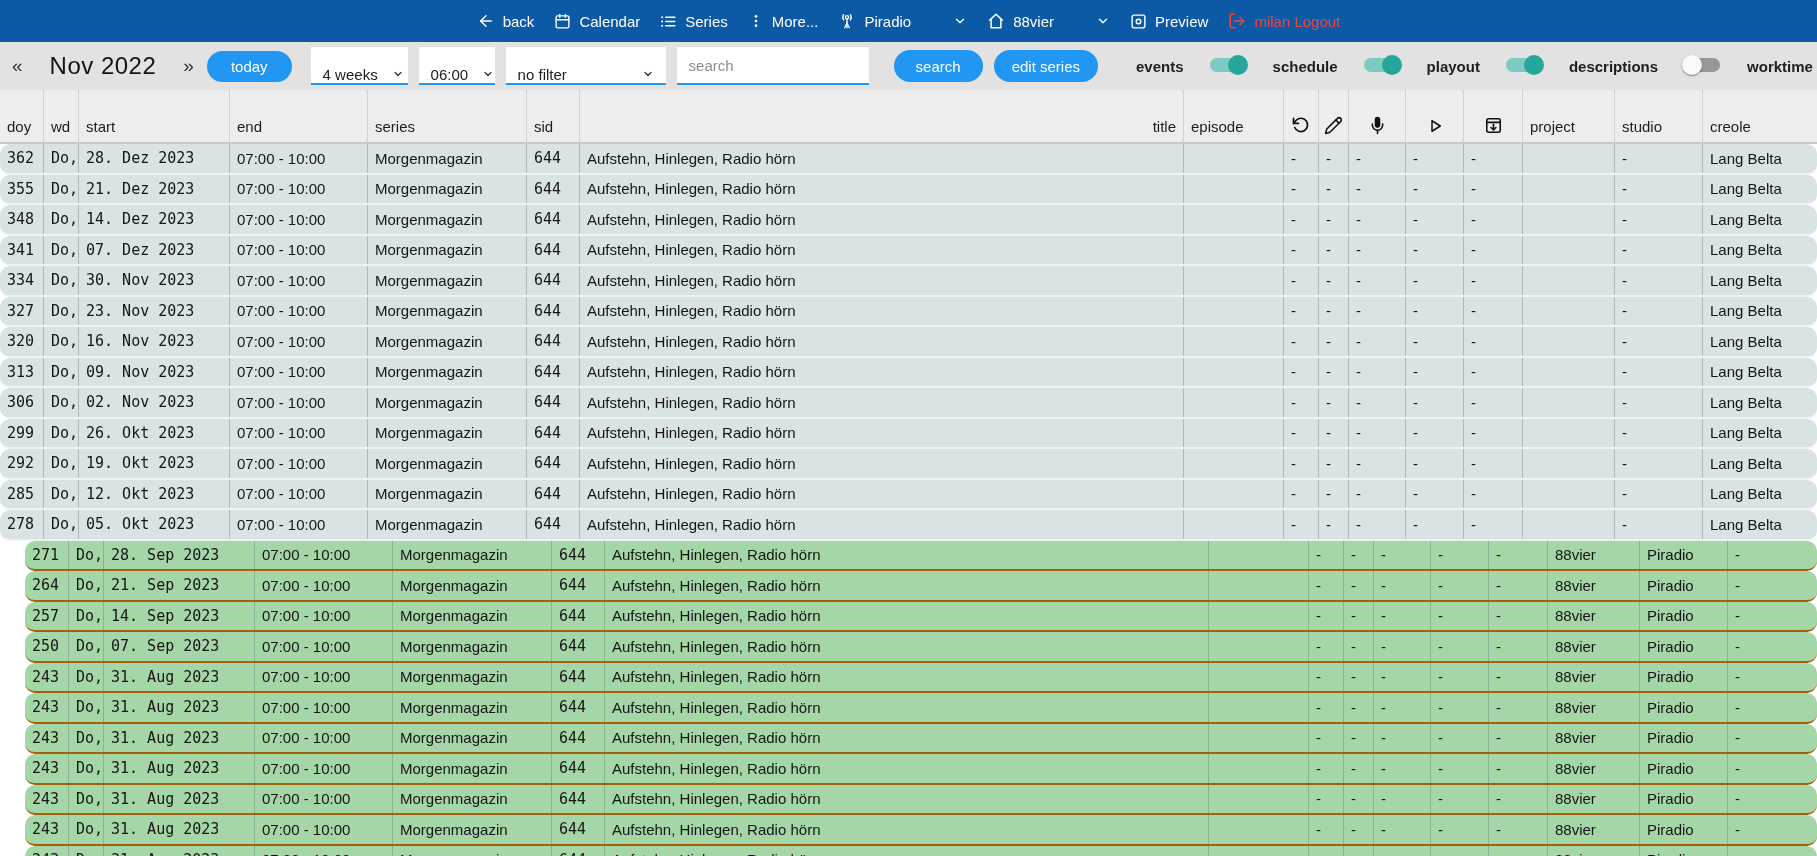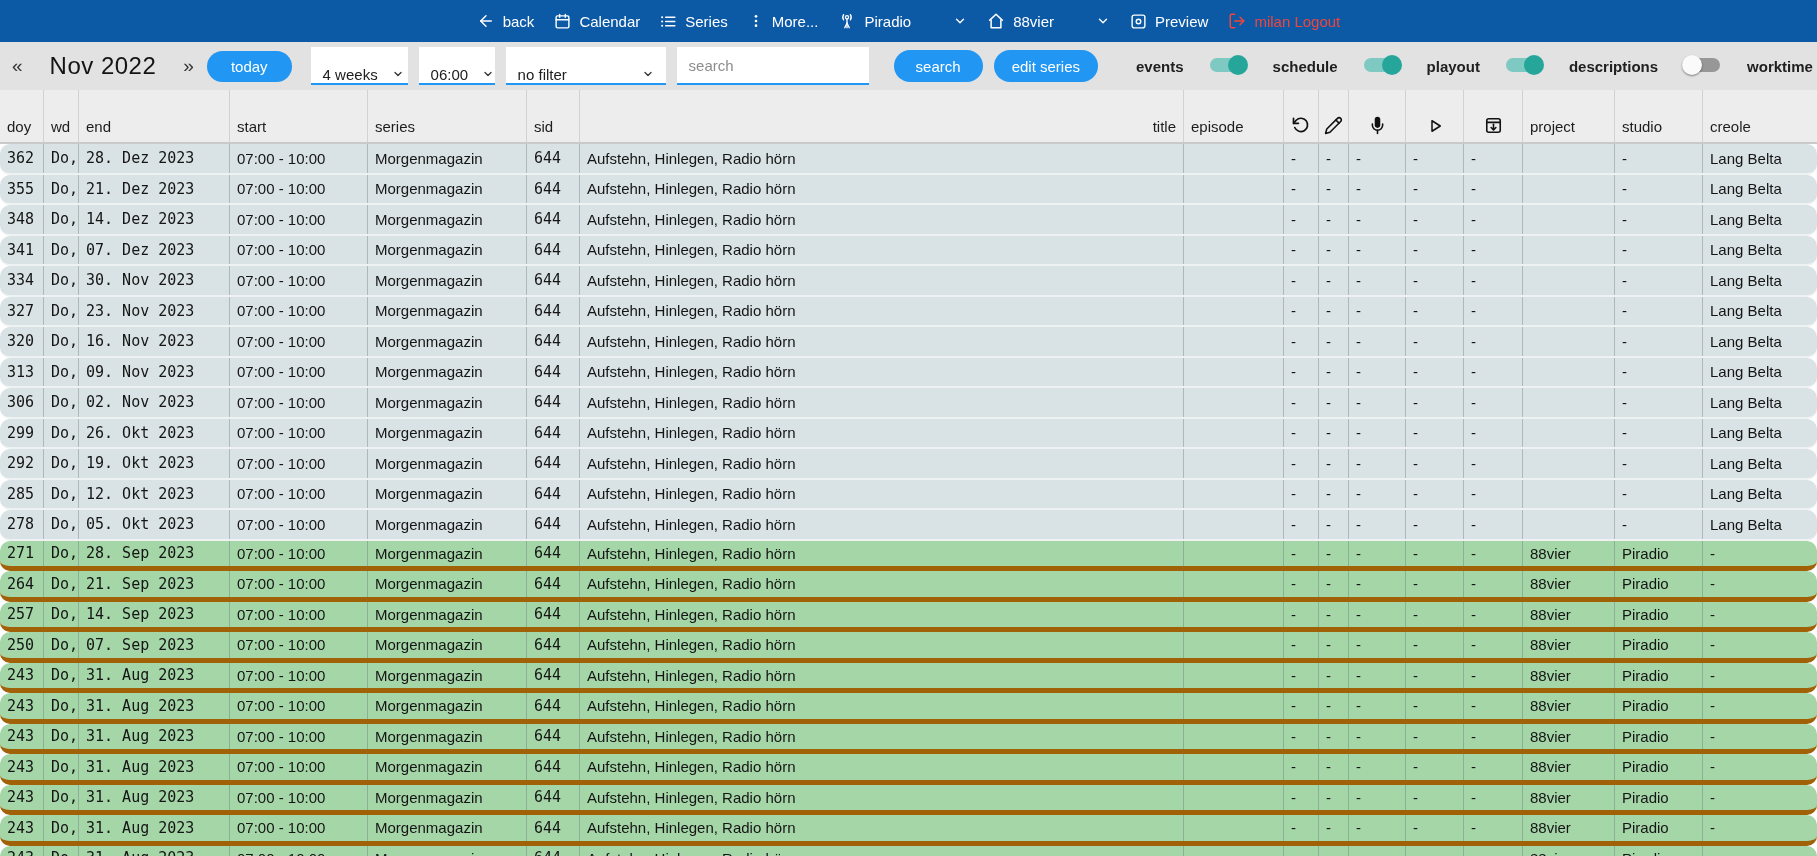--- a/index.html
+++ b/index.html
@@ -62,21 +62,21 @@
     border-bottom: 2px solid #c9c9c9; font-size: 15px; color: #1d1d1d;
   }
   .th {
     display: flex; align-items: flex-end; padding: 0 7px 7px 7px;
     border-right: 1px solid #d2d2d2; overflow: hidden;
   }
   .th:last-child { border-right: none; }
   .th.right { justify-content: flex-end; }
   .th.center { justify-content: center; }
   .row { height: 30.5px; background: var(--c-rowgray, #d9e2e5); border-bottom: 2px solid #eff2f2; cursor: pointer; border-radius: 10px; }
-  .row.green { background: var(--c-rowgreen, #a5d6a7); border-bottom: 5px solid #a16207; }
+  .row.green { background: var(--c-rowgreen, #a5d6a7); border-bottom: 2px solid #a16207; margin-left: 25px; }
   .cell {
     display: flex; align-items: center; padding: 0 7px;
     font-size: 15px; color: #151515; border-right: 1px solid rgba(100,115,115,.38);
     overflow: hidden; white-space: nowrap;
   }
   .cell:last-child { border-right: none; }
   .mono { font-family: "DejaVu Sans Mono", monospace; font-size: 15px; }
   .thead svg { display: block; }
 </style>
 </head>
@@ -238,22 +238,22 @@
     <span class="switch off">
           <span class="knob"></span>
         </span>
   </span>
 </span>
 </div>
 
 <div class="thead grid">
   <div class="th">doy</div>
   <div class="th">wd</div>
+  <div class="th">start</div>
   <div class="th">end</div>
-  <div class="th">start</div>
   <div class="th">series</div>
   <div class="th">sid</div>
   <div class="th right">title</div>
   <div class="th">episode</div>
   <div class="th center">
       <span>
         <svg width="20" height="20" viewBox="0 0 24 24" fill="none" stroke="#111" stroke-width="2" stroke-linecap="round" stroke-linejoin="round">
           <path d="M3 4v6h6"></path>
           <path d="M4.5 15a8 8 0 1 0 1.7-8.7L3 10"></path>
         </svg>

